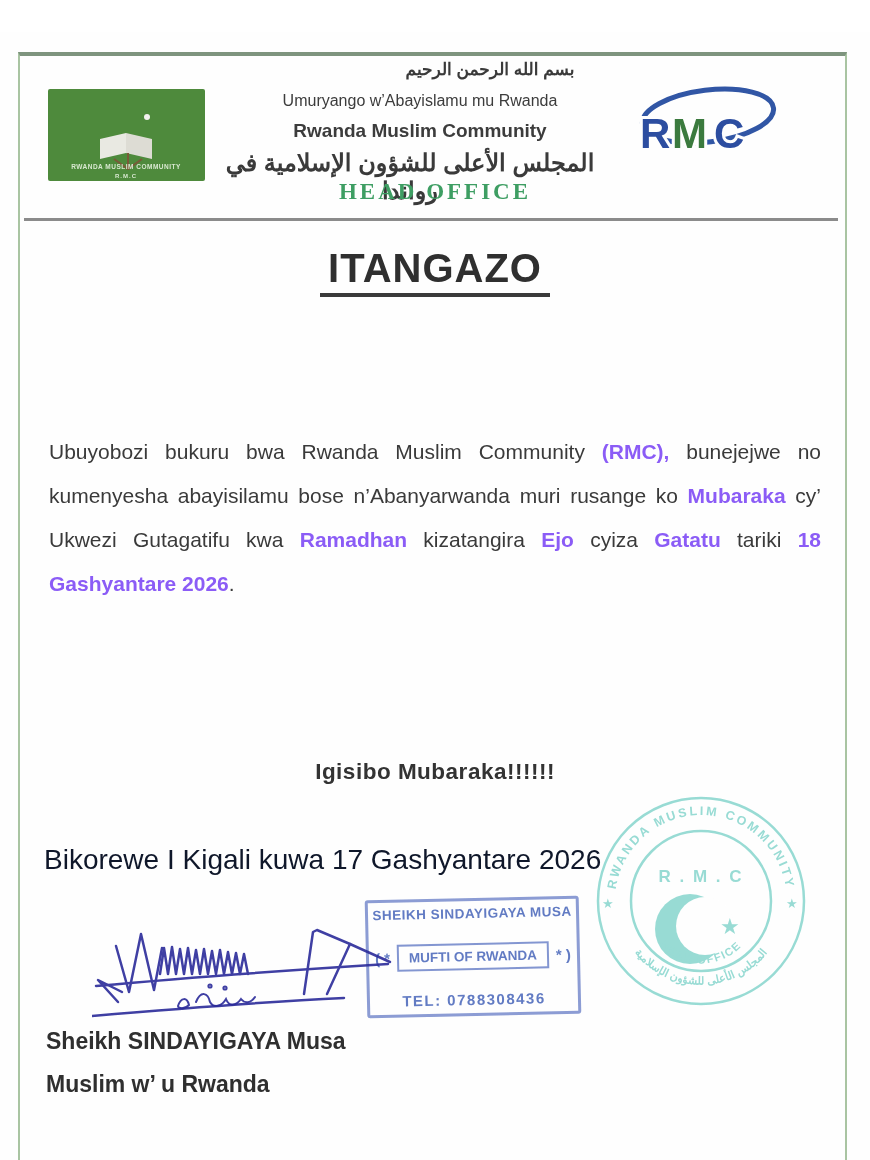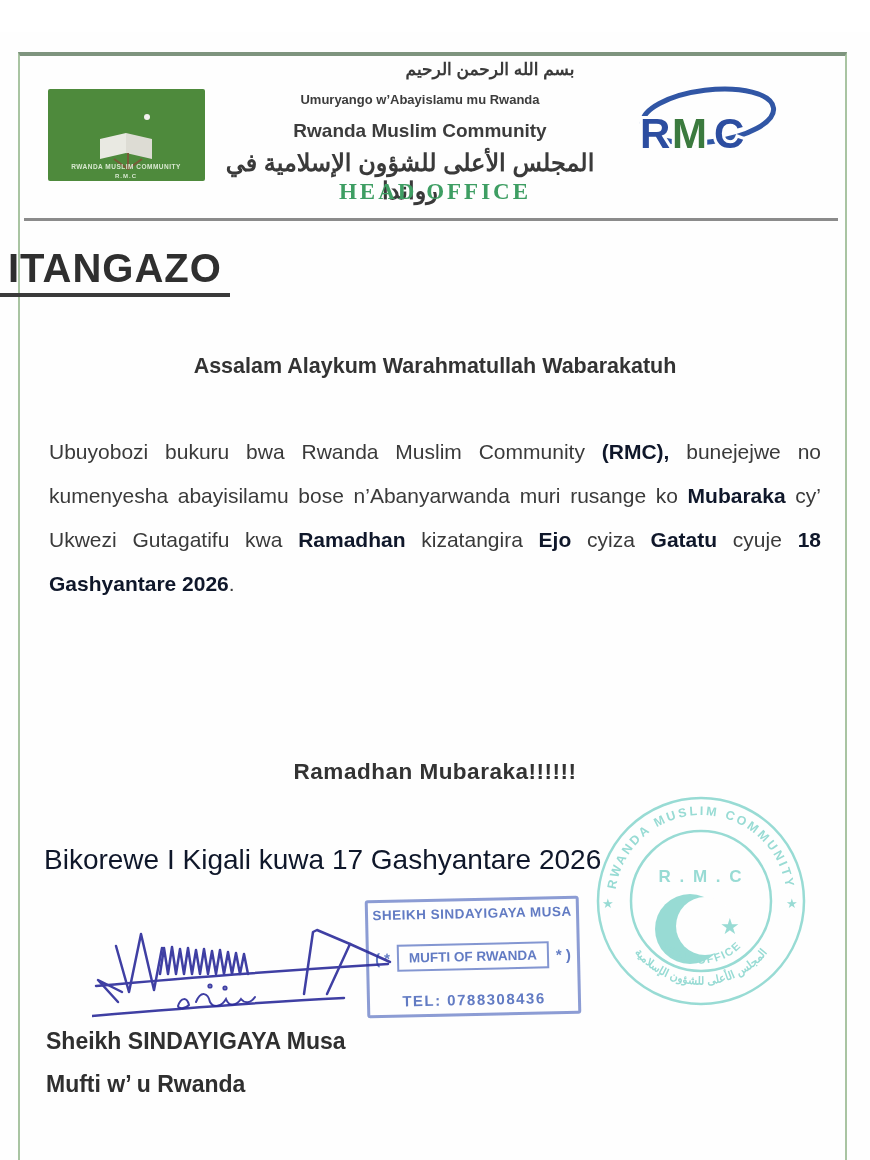--- a/index.html
+++ b/index.html
@@ -11,40 +11,40 @@
   }
   .abs{position:absolute;}
   .frame{
     left:18px;top:20px;width:825px;height:1140px;
     border-left:2px solid var(--frame-border,#a9c4a2);
     border-right:2px solid var(--frame-border,#a9c4a2);
     border-top:4px solid #7e947e;
   }
   
   .bismillah{left:300px;top:27px;width:380px;text-align:center;font-size:17px;font-weight:bold;color:#3a3a3a;}
-  .org-line1{left:205px;top:60px;width:430px;text-align:center;font-size:13px;font-weight:bold;color:#3c3c3c;}
+  .org-line1{left:205px;top:60px;width:430px;text-align:center;font-size:16px;font-weight:normal;color:#3c3c3c;}
   .org-line2{left:205px;top:88px;width:430px;text-align:center;font-size:19px;font-weight:bold;color:#3c3c3c;}
   .org-arabic{left:195px;top:117px;width:430px;text-align:center;font-size:24px;font-weight:bold;color:#3a3a3a;}
   .head-office{
     left:205px;top:147px;width:460px;text-align:center;
     font-family:"Liberation Serif", serif;font-size:23px;font-weight:bold;
     letter-spacing:3px;color:var(--head-office-green,#3e9e63);
   }
   .left-logo{left:48px;top:57px;width:157px;height:92px;}
   .rmc-logo{left:624px;top:48px;width:165px;height:88px;}
   .divider{left:24px;top:186px;width:814px;height:3px;background:var(--divider,#8b8b8b);}
   
-  .title-row{left:0;top:214px;width:870px;text-align:left;}
+  .title-row{left:0;top:214px;width:870px;text-align:center;}
   .title-row span{
     display:inline-block;font-size:40px;font-weight:bold;letter-spacing:1px;color:#2f2f2f;
     border-bottom:4px solid #3a3a3a;padding:0 8px 2px 8px;
   }
   .greeting{left:0;top:322px;width:870px;text-align:center;font-size:21.5px;font-weight:bold;color:#333;}
   .para{left:49px;width:772px;font-size:21px;line-height:44px;text-align:justify;color:#3a3a3a;}
-  .para b{color:#0f172a;}
+  .para b{color:#8b5cf6;}
   .para1{top:398px;}
   .para2{top:588px;}
   .wish{left:0;top:727px;width:870px;text-align:center;font-size:22.5px;font-weight:bold;letter-spacing:.5px;color:#333;}
   .place-date{left:44px;top:812px;font-size:28px;color:#0f172a;}
   
   .signature{left:92px;top:870px;width:302px;height:120px;z-index:3;}
   .stamp-rect{
     left:366px;top:866px;width:214px;height:118px;z-index:2;
     border:3px solid rgba(80,106,190,.75);border-radius:3px;
     color:var(--stamp-blue,#4d6abc);opacity:.88;
@@ -98,26 +98,25 @@
       </g>
     </svg>
   </div>
 
   <div class="abs divider"></div>
 
   <div class="abs title-row">
     <span>ITANGAZO</span>
   </div>
 
-  <div class="abs greeting">Assalam Alaykum Warahmatullah Wabarakatuh</div>
 
-  <div class="abs para para1"><span>Ubuyobozi bukuru bwa Rwanda Muslim Community </span><b>(RMC),</b><span> bunejejwe no kumenyesha abayisilamu bose n’Abanyarwanda muri rusange ko </span><b>Mubaraka</b><span> cy’ Ukwezi Gutagatifu kwa </span><b>Ramadhan</b><span> kizatangira </span><b>Ejo</b><span> cyiza </span><b>Gatatu</b><span> cyuje </span><b>18 Gashyantare 2026</b><span>.</span></div>
+  <div class="abs para para1"><span>Ubuyobozi bukuru bwa Rwanda Muslim Community </span><b>(RMC),</b><span> bunejejwe no kumenyesha abayisilamu bose n’Abanyarwanda muri rusange ko </span><b>Mubaraka</b><span> cy’ Ukwezi Gutagatifu kwa </span><b>Ramadhan</b><span> kizatangira </span><b>Ejo</b><span> cyiza </span><b>Gatatu</b><span> tariki </span><b>18 Gashyantare 2026</b><span>.</span></div>
 
 
-  <div class="abs wish">Ramadhan Mubaraka!!!!!!</div>
+  <div class="abs wish">Igisibo Mubaraka!!!!!!</div>
 
   <div class="abs place-date">Bikorewe I Kigali kuwa 17 Gashyantare 2026</div>
 
   <div class="abs signature">
     <svg width="302" height="120" viewBox="0 0 302 120">
       <g fill="none" style="stroke:var(--signature-ink,#2b2b9a)" stroke-width="2.5" stroke-linecap="round" stroke-linejoin="round" opacity=".9">
         <path d="M24,44 L37,90 L49,32 L62,88 L70,46"></path>
         <path d="M68,72 l4,-26 l4,26 l4,-27 l4,27 l4,-25 l4,25 l4,-26 l4,26 l4,-24 l4,24 l4,-25 l4,25 l4,-23 l4,23 l4,-24 l4,24 l4,-22 l4,22 l4,-21 l4,21 l4,-20 l4,20"></path>
         <path d="M212,92 L221,30 L225,28 L258,42 L235,92"></path>
         <path d="M258,42 L298,60"></path>
@@ -172,17 +171,17 @@
         <text x="128" y="142" font-size="22">★</text>
         <text font-size="11" font-weight="bold" letter-spacing="1.5">
           <textPath href="#arcInner" startOffset="50%" text-anchor="middle">HEAD OFFICE</textPath>
         </text>
       </g>
     </svg>
   </div>
 
   <div class="abs names">
     <div class="name1">Sheikh SINDAYIGAYA Musa</div>
-    <div class="name2">Mufti w’ u Rwanda</div>
+    <div class="name2">Muslim w’ u Rwanda</div>
   </div>
 
   <div class="abs bottom-line"></div>
 </div>
 
 </body></html>

